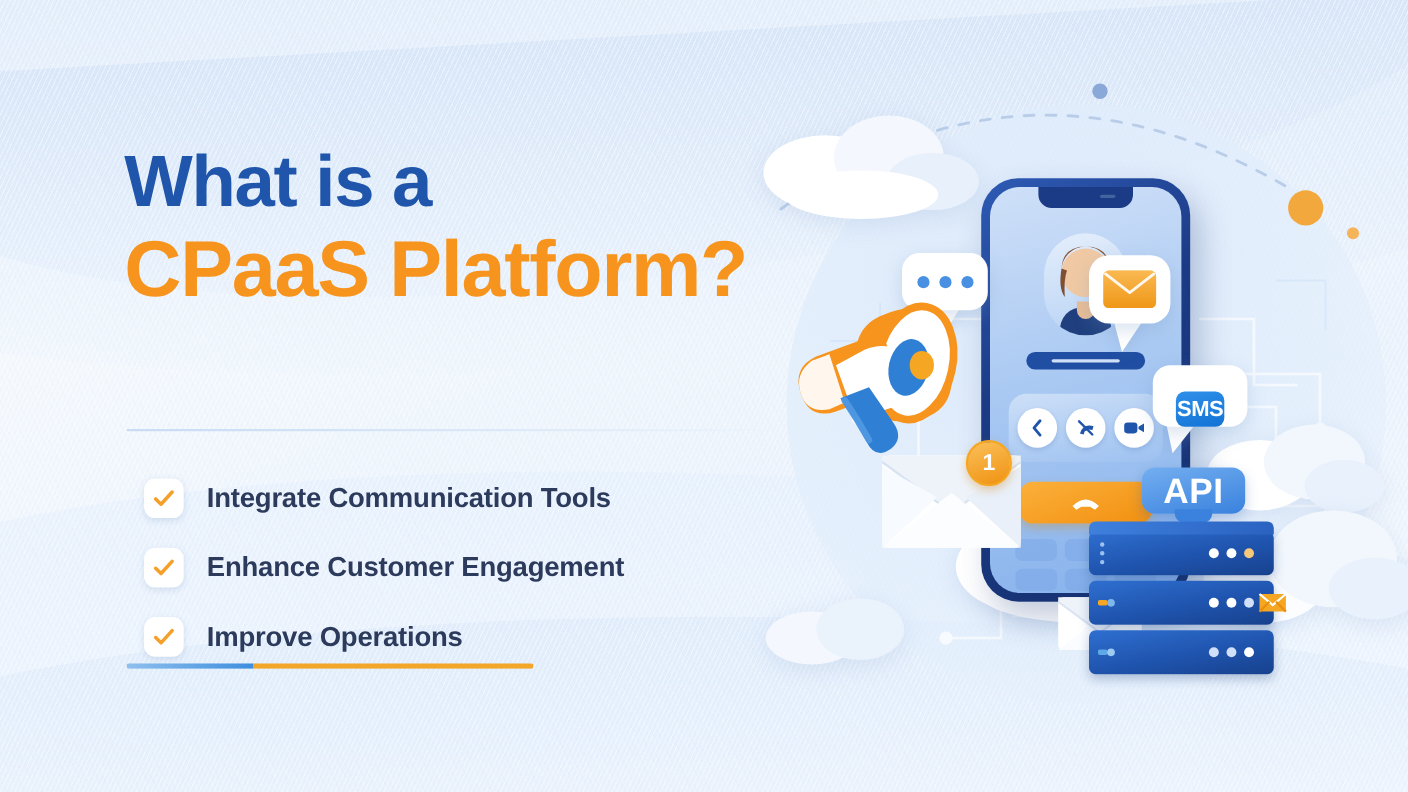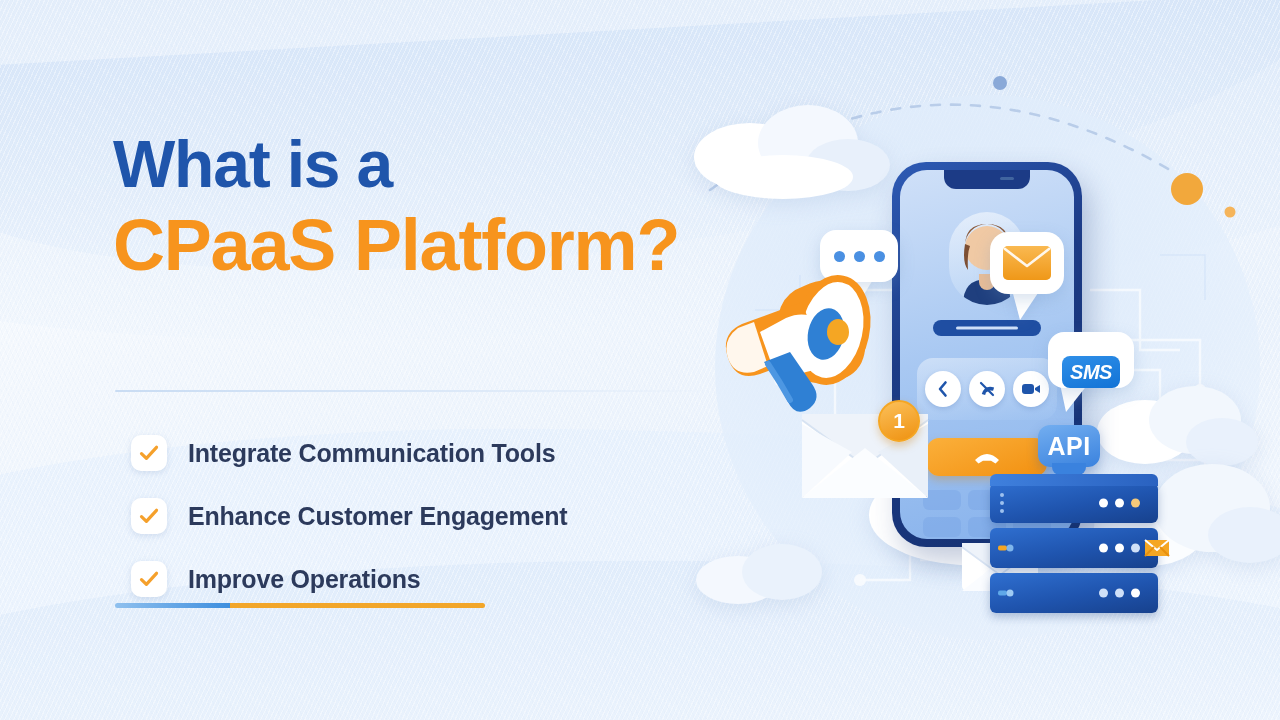--- a/index.html
+++ b/index.html
@@ -306,31 +306,30 @@
   .mail-bubble { left: 330px; top: 192px; width: 74px; height: 62px; border-radius: 18px; }
   .mail-tail {
     left: 352px; top: 250px;
     border-left: 8px solid transparent;
     border-right: 20px solid transparent;
     border-top: 30px solid #ffffff;
     filter: drop-shadow(0 4px 6px rgba(110,145,195,0.18));
   }
   .sms-bubble { left: 388px; top: 292px; width: 86px; height: 56px; border-radius: 16px; }
   .sms-chip {
-    width: 58px; height: 32px;
+    width: 44px; height: 32px;
     border-radius: 8px;
     background: linear-gradient(165deg, #2f8fe8, #1273d6);
     color: #ffffff;
     font-size: 20px;
     font-weight: 700;
     letter-spacing: -0.5px;
     display: flex;
     align-items: center;
     justify-content: center;
-    font-style: italic;
     margin-top: 24px;
   }
   .sms-tail {
     left: 400px; top: 344px;
     border-left: 6px solid transparent;
     border-right: 22px solid transparent;
     border-top: 28px solid #ffffff;
     filter: drop-shadow(0 4px 6px rgba(110,145,195,0.18));
   }
 
@@ -352,28 +351,28 @@
     color: #ffffff;
     font-size: 21px;
     font-weight: 700;
   }
   .env-small { position: absolute; left: 300px; top: 495px; }
 
   .servers { position: absolute; left: 330px; top: 385px; width: 190px; height: 190px; }
   .api-tag {
     position: absolute;
     left: 48px; top: 0;
-    width: 62px; height: 42px;
+    width: 94px; height: 42px;
     border-radius: 12px;
     background: linear-gradient(165deg, #73aef0, #3a82de);
     display: flex;
     align-items: center;
     justify-content: center;
     color: #ffffff;
-    font-size: 25px;
+    font-size: 32px;
     font-weight: 700;
     letter-spacing: 0.5px;
     box-shadow: 0 5px 12px rgba(45,95,170,0.28);
   }
   .api-tag::after {
     content: "";
     position: absolute;
     left: 50%; bottom: -8px;
     transform: translateX(-50%);
     width: 34px; height: 12px;

